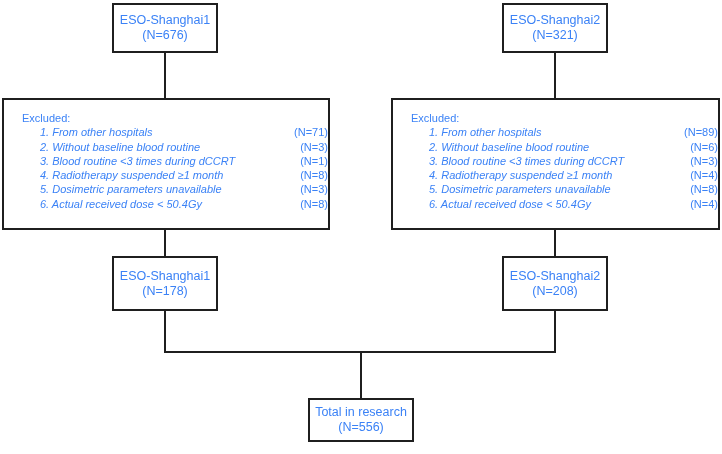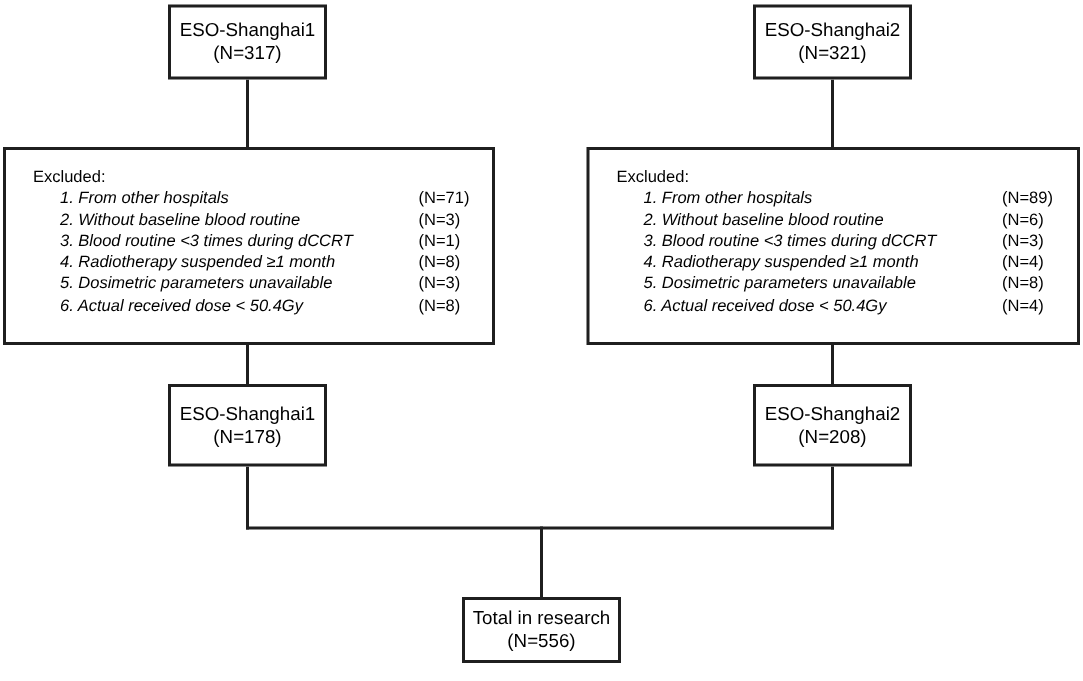--- a/index.html
+++ b/index.html
@@ -2,21 +2,21 @@
 <html><head>
 <meta charset="utf-8">
 <style>
   html, body { margin: 0; padding: 0; background: #ffffff; }
   .canvas {
     position: relative;
     width: 722px;
     height: 454px;
     background: #ffffff;
     font-family: "Liberation Sans", sans-serif;
-    color: #000000;
+    color: #3b82f6;
     overflow: hidden;
   }
   .box {
     position: absolute;
     border: 2px solid #1f1f1f;
     background: #ffffff;
     box-sizing: border-box;
   }
   .small {
     width: 106px;
@@ -33,21 +33,21 @@
     height: 132px;
     font-size: 11px;
     line-height: 14.3px;
     padding: 11px 0 0 18px;
   }
   .excl-row {
     display: grid;
     grid-template-columns: 257px auto;
   }
   .excl-text { padding-left: 18px; white-space: nowrap; font-style: italic; }
-  .excl-n { white-space: nowrap; }
+  .excl-n { white-space: nowrap; text-align: right; }
   .line {
     position: absolute;
     background: #1f1f1f;
   }
   .v { width: 2px; }
   .h { height: 2px; }
 </style>
 </head>
 <body>
 
@@ -57,21 +57,21 @@
   <div class="line v" style="left:554px; top:53px; height:45px"></div>
   <div class="line v" style="left:164px; top:222px; height:34px"></div>
   <div class="line v" style="left:554px; top:222px; height:34px"></div>
   <div class="line v" style="left:164px; top:311px; height:42px"></div>
   <div class="line v" style="left:554px; top:311px; height:42px"></div>
   <div class="line h" style="left:164px; top:351px; width:392px"></div>
   <div class="line v" style="left:360px; top:351px; height:47px"></div>
 
   <div class="box small" style="left:112px; top:3px; height:50px">
     <div>ESO-Shanghai1</div>
-    <div>(N=317)</div>
+    <div>(N=676)</div>
   </div>
 
   <div class="box small" style="left:502px; top:3px; height:50px">
     <div>ESO-Shanghai2</div>
     <div>(N=321)</div>
   </div>
 
   <div class="box excl" style="left:2px; top:98px;">
     <div>Excluded:</div>
     <div class="excl-row">

